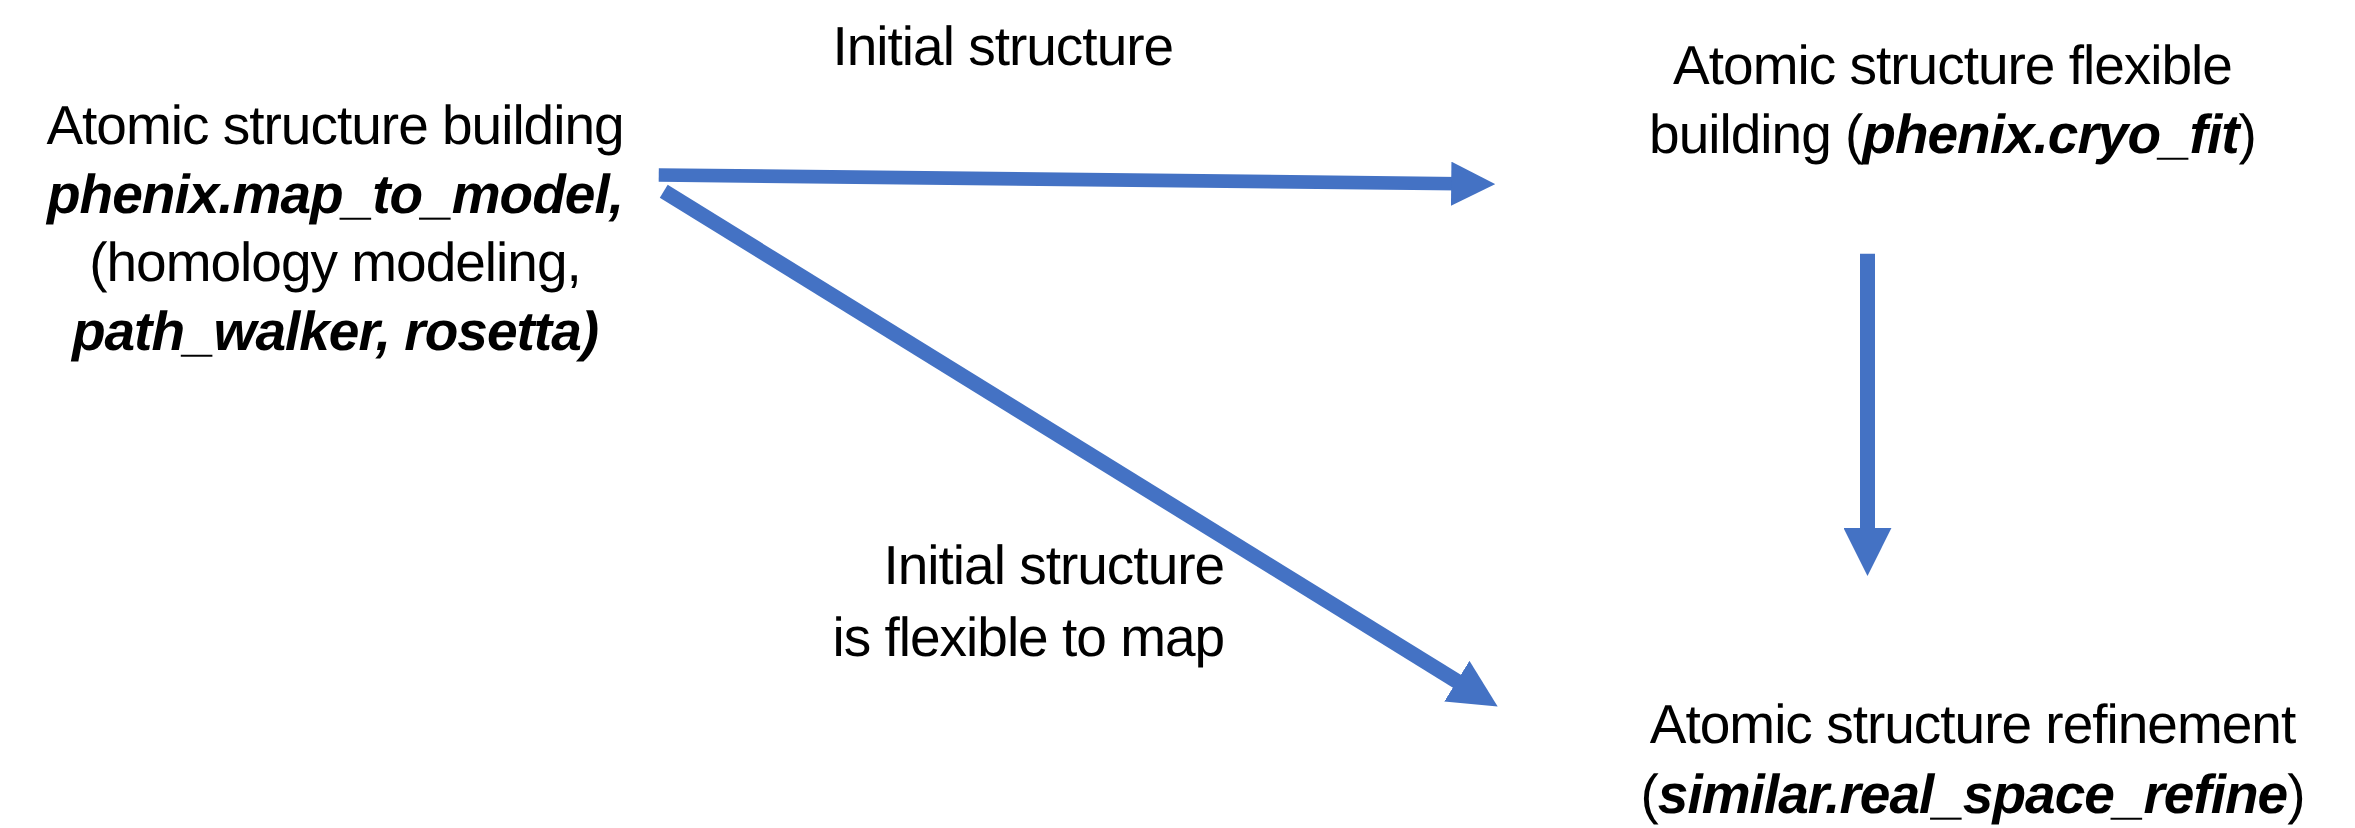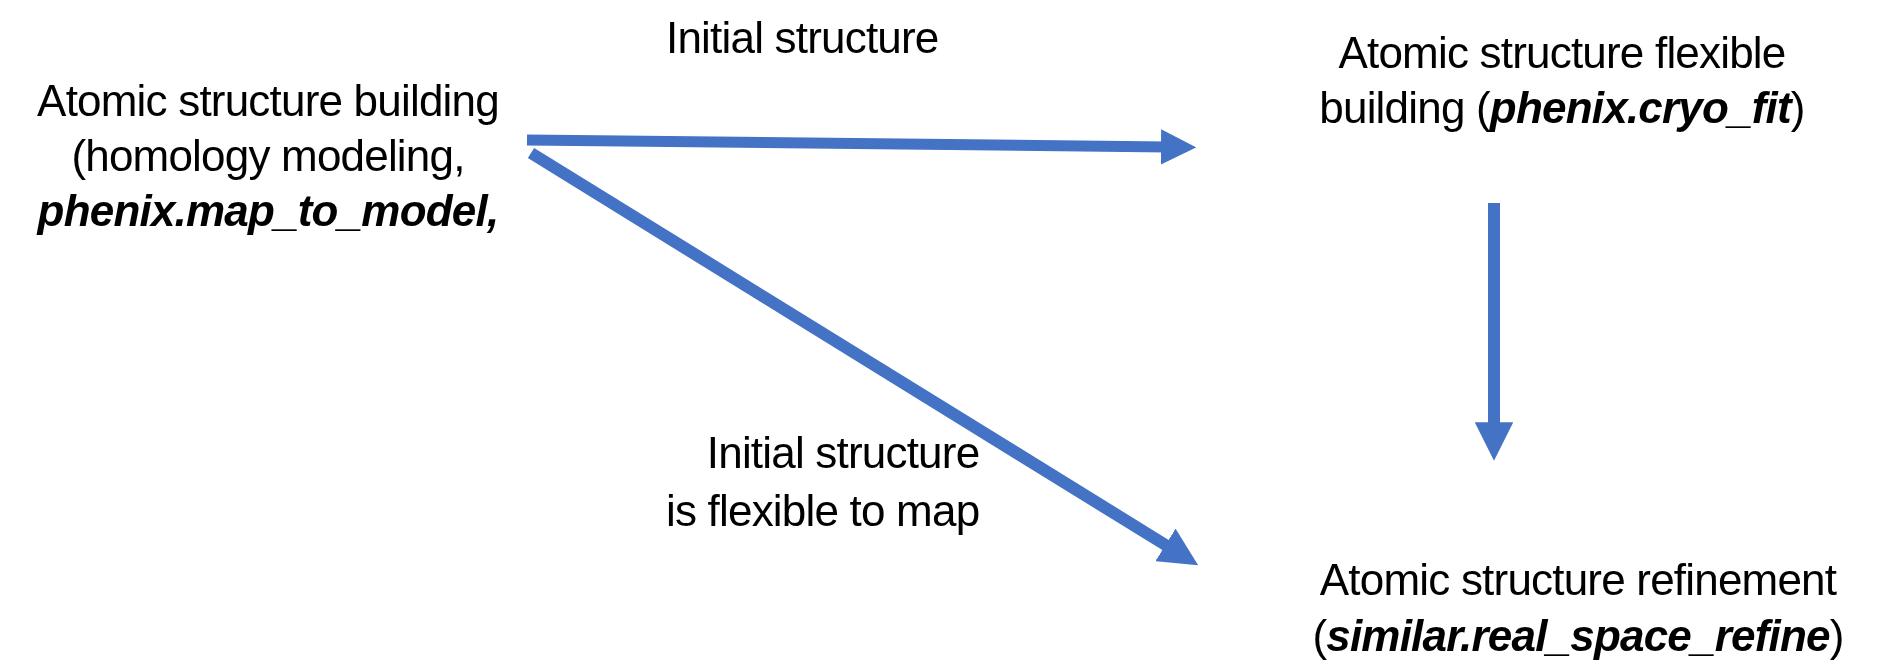--- a/index.html
+++ b/index.html
@@ -52,22 +52,23 @@
         <path class="arrowhead" d="M 0 0 L 10 5 L 0 10 z"></path>
       </marker>
     </defs>
     <line class="arrow" x1="527" y1="140" x2="1168" y2="147" stroke-width="11" marker-end="url(#head)"></line>
     <line class="arrow" x1="531" y1="153" x2="1172" y2="549" stroke-width="12" marker-end="url(#head)"></line>
     <line class="arrow" x1="1494" y1="203" x2="1494" y2="430" stroke-width="12" marker-end="url(#head)"></line>
   </svg>
 
   <div class="node" style="left:8px; top:33px; width:520px;margin-top:40px;">
     <span class="line">Atomic structure building</span>
+    <span class="line it">phenix.map_to_model,</span>
     <span class="line">(homology modeling,</span>
-    <span class="line it">phenix.map_to_model,</span>
+    <span class="line it">path_walker, rosetta)</span>
   </div>
 
   <div class="edge-label" style="left:666px; top:4px; line-height:68px;">
     <span class="line">Initial structure</span>
   </div>
 
   <div class="node" style="left:1232px; top:25px; width:660px;">
     <span class="line">Atomic structure flexible</span>
     <span class="line"><span>building (</span><span class="it">phenix.cryo_fit</span><span>)</span></span>
   </div>

